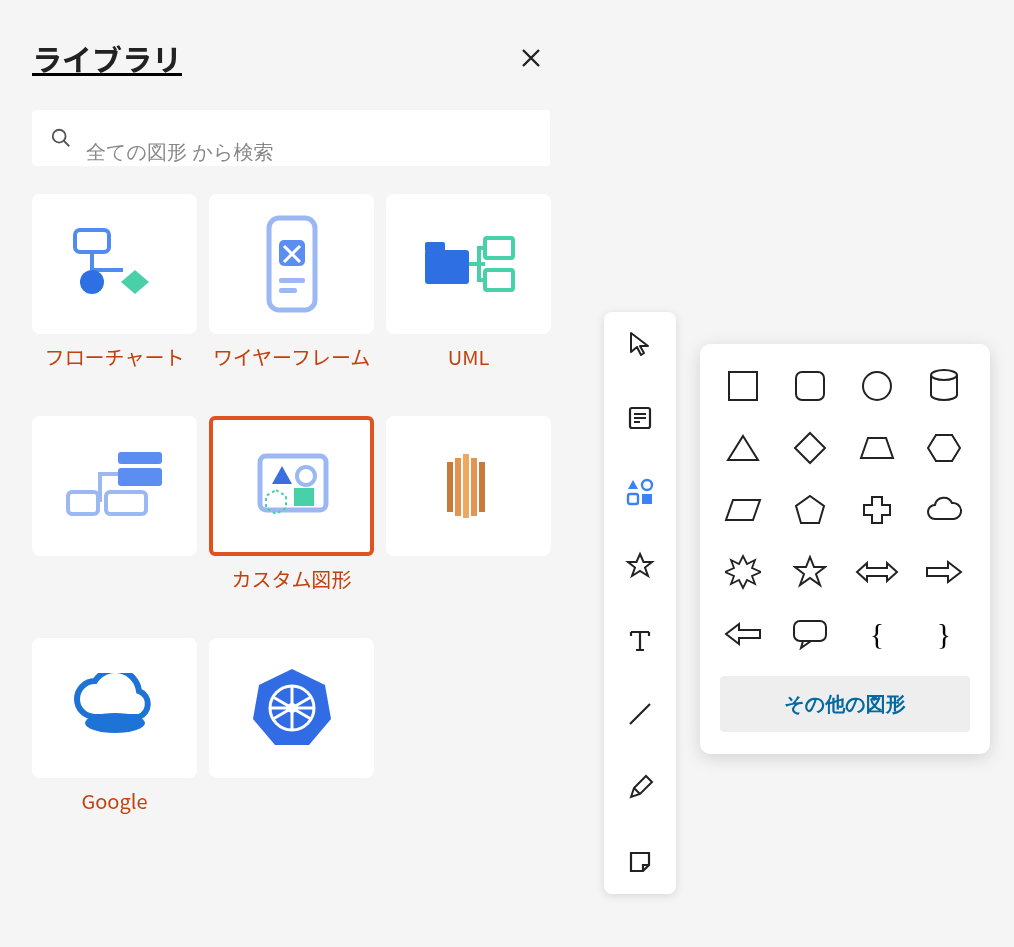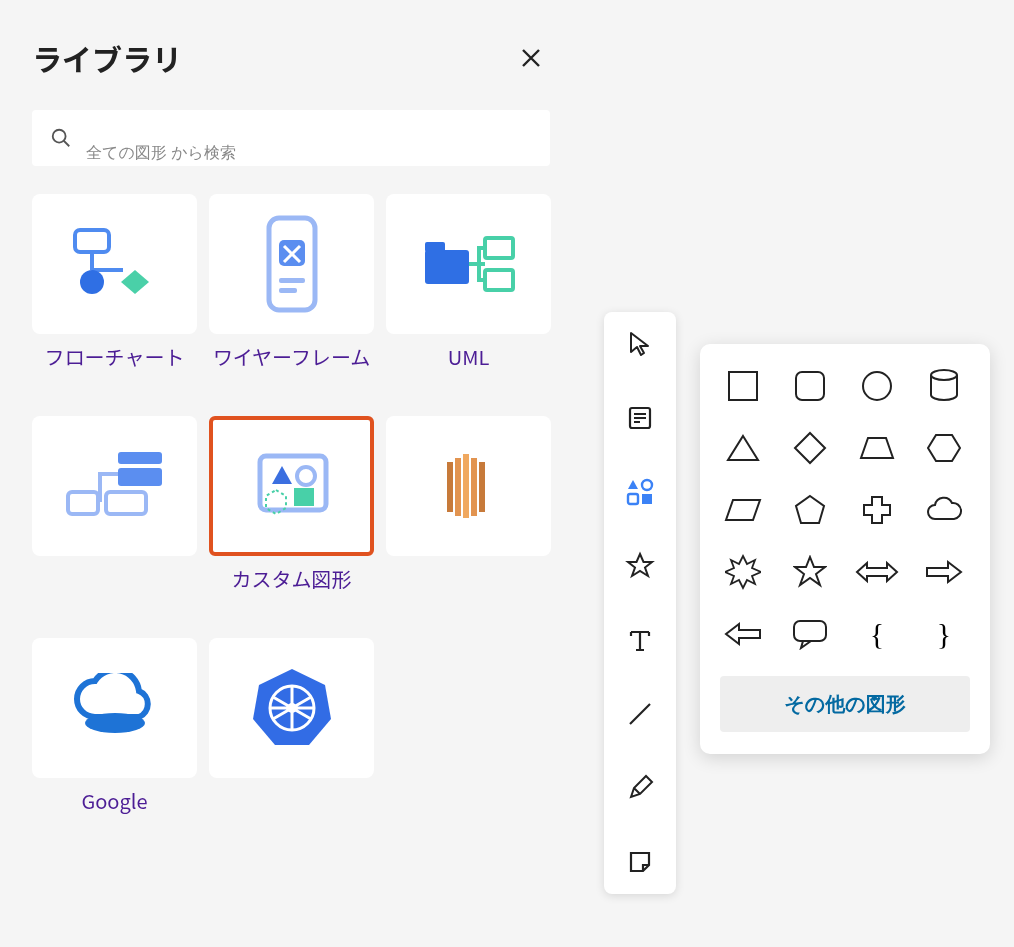--- a/index.html
+++ b/index.html
@@ -9,53 +9,54 @@
   .library-panel {
     position: absolute;
     left: 12px; top: 12px;
     width: 558px;
     background: #f5f5f5;
     padding: 24px 20px 40px 20px;
   }
   .lib-header {
     display: flex; justify-content: space-between; align-items: center;
     margin-bottom: 30px;
+    text-decoration: underline;
   }
   .lib-title { font-size: 30px; font-weight: 700; color: #222; }
   .close-x { font-size: 26px; font-weight: 400; cursor: pointer; line-height: 1; padding: 4px 8px; }
   .search-box {
     width: 100%; height: 56px;
     background: #fff;
     border: none; border-radius: 4px;
     display: flex; align-items: center;
     padding: 0 18px; gap: 14px;
     margin-bottom: 28px;
   }
   .search-box input {
     border: none; outline: none; flex: 1;
-    font-size: 16px; color: #ef4444; background: transparent; margin-top: 29px;
+    font-size: 20px; color: #ef4444; background: transparent; margin-top: 29px;
   }
   .search-box input::placeholder { color: #888; }
 
   .lib-grid {
     display: grid;
     grid-template-columns: repeat(3, 165px);
     column-gap: 12px;
     row-gap: 18px;
   }
   .lib-item { text-align: center; cursor: pointer; }
   .lib-tile {
     width: 165px; height: 140px;
     background: #fff; border-radius: 8px;
     display: flex; align-items: center; justify-content: center;
     border: 4px solid transparent;
   }
   .lib-item.highlight .lib-tile { border-color: #e0521f; border-radius: 6px; }
   .lib-label {
-    margin-top: 10px; font-size: 20px; color: #4c1d95; line-height: 1.3;
+    margin-top: 10px; font-size: 20px; color: #c2410c; line-height: 1.3;
     min-height: 54px;
   }
 
   
   .tool-strip {
     position: absolute;
     left: 604px; top: 312px;
     width: 72px;
     background: #fff;
     border-radius: 8px;

